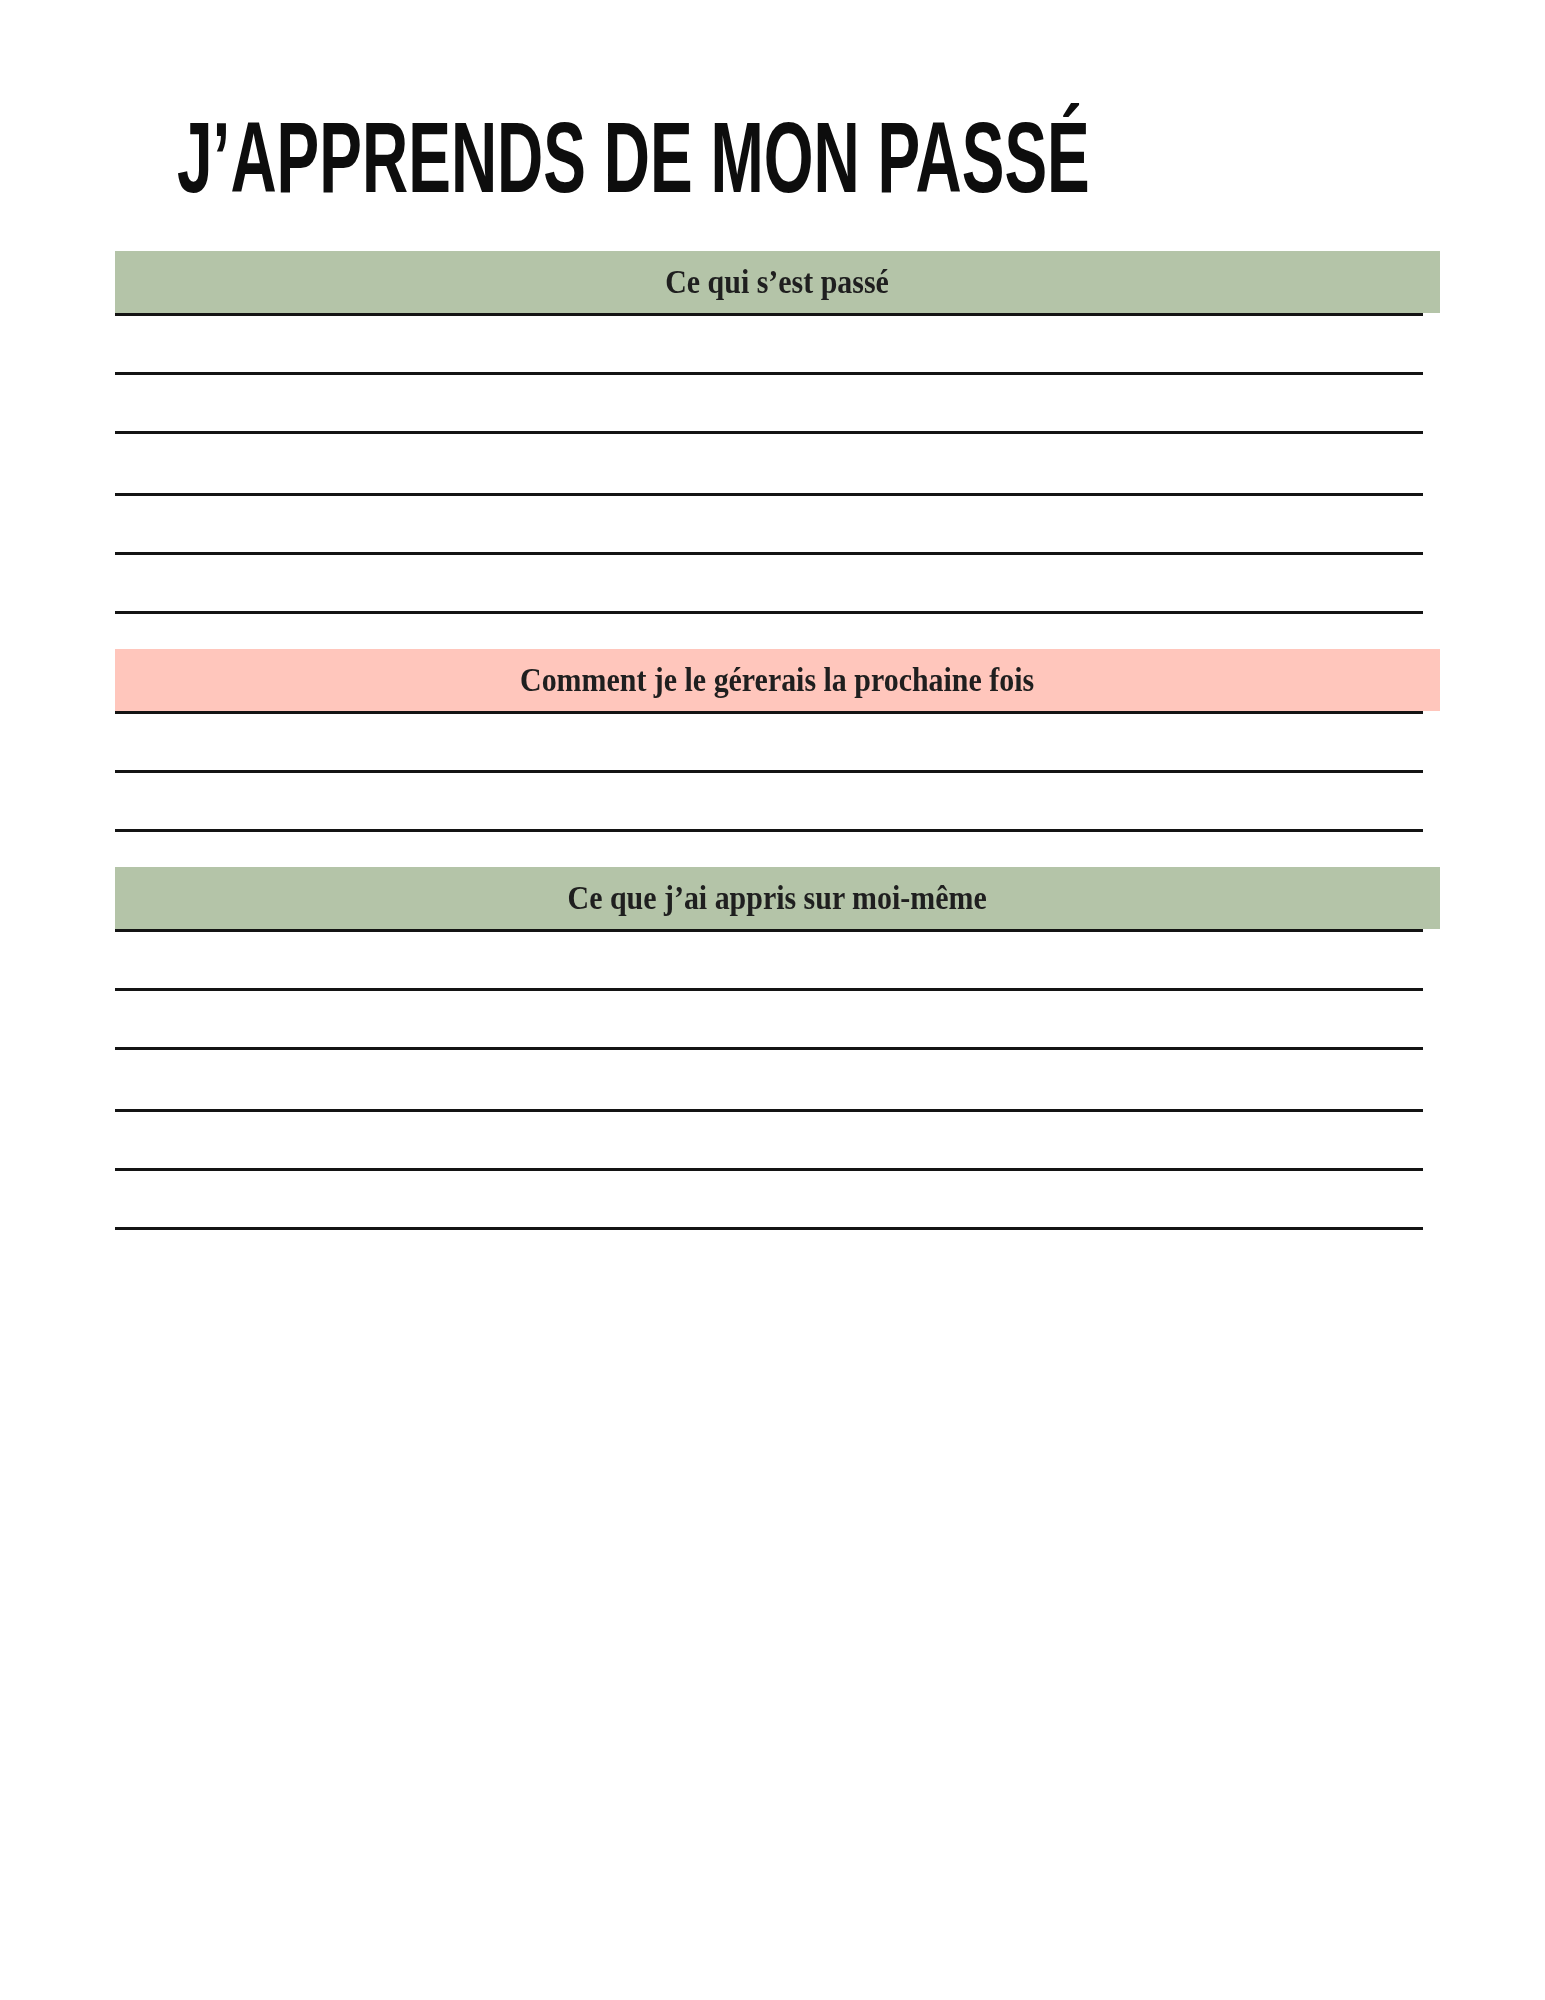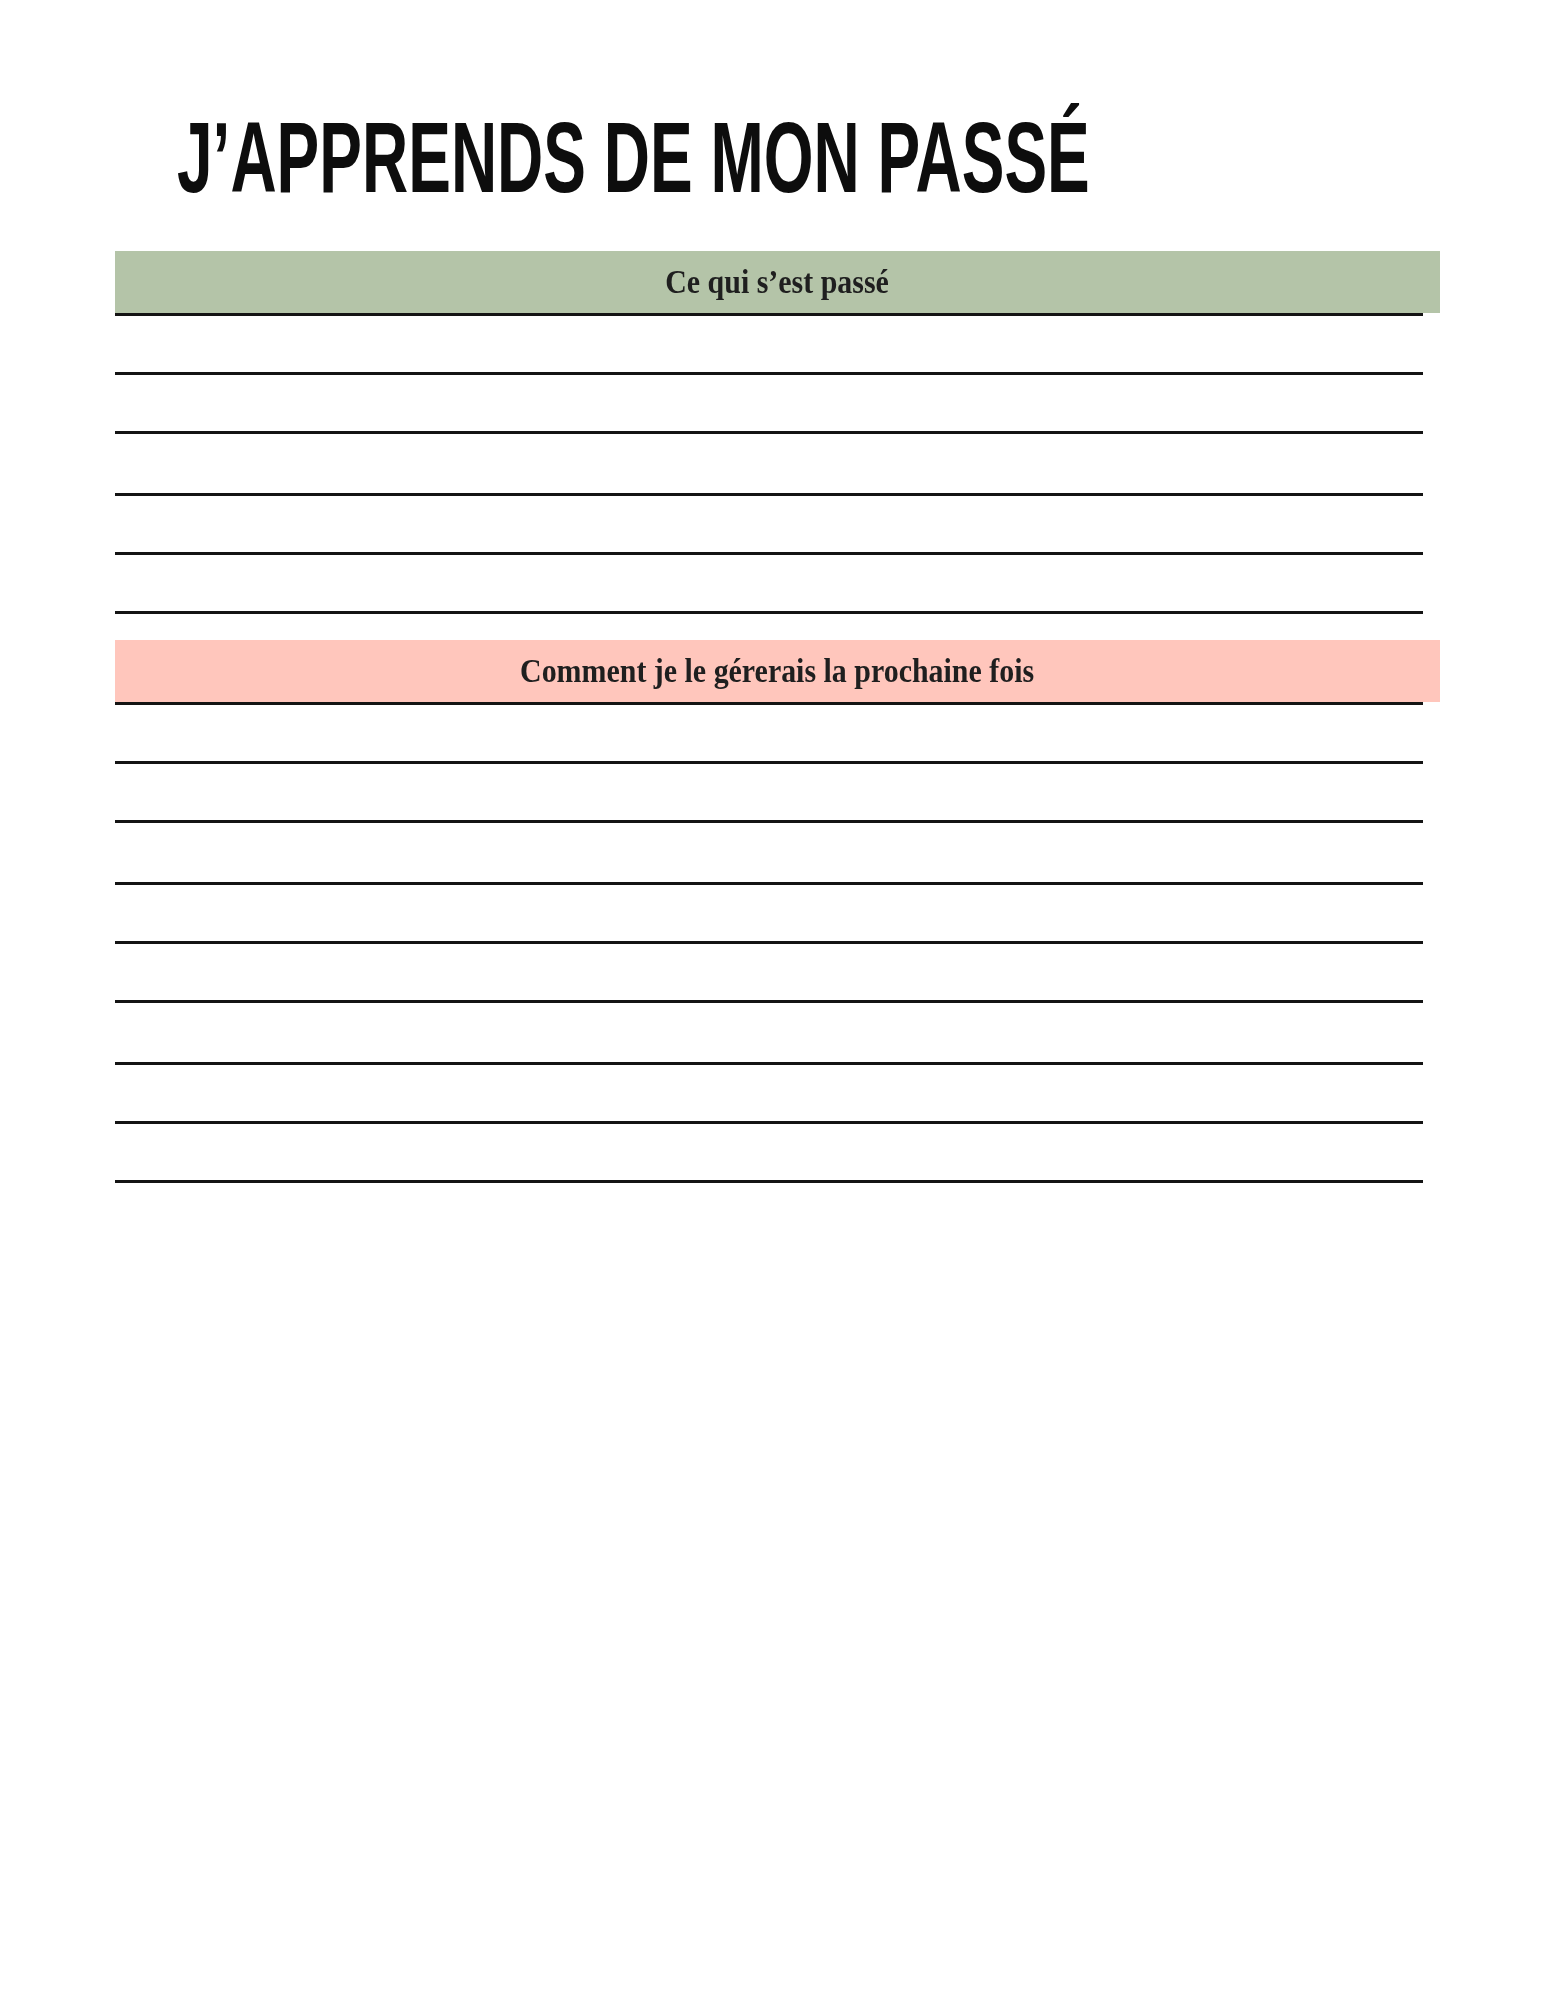--- a/index.html
+++ b/index.html
@@ -33,21 +33,21 @@
     white-space: nowrap;
     transform: scaleX(0.64);
     transform-origin: 0 0;
   }
   .sections {
     position: absolute;
     left: 115px;
     top: 251px;
     width: 1325px;
   }
-  .section { margin-bottom: 26px; }
+  .section { margin-bottom: 35px; }
   .bar {
     height: 62px;
     width: 1325px;
     display: flex;
     align-items: center;
     justify-content: center;
   }
   .bar.green { background: var(--green); }
   .bar.pink  { background: var(--pink); }
   .bar-label {
@@ -92,20 +92,23 @@
   <section class="section">
     <div class="bar pink">
       <span class="bar-label">Comment je le gérerais la prochaine fois</span>
     </div>
   <div class="line"></div>
         <div class="line"></div>
         <div class="line"></div>
       </section>
 
   <section class="section">
+    <div class="bar green">
+      <span class="bar-label">Ce que j’ai appris sur moi-même</span>
+    </div>
   <div class="line"></div>
         <div class="line"></div>
         <div class="line"></div>
       </section>
 
   <section class="section">
   <div class="line"></div>
         <div class="line"></div>
         <div class="line"></div>
       </section>

